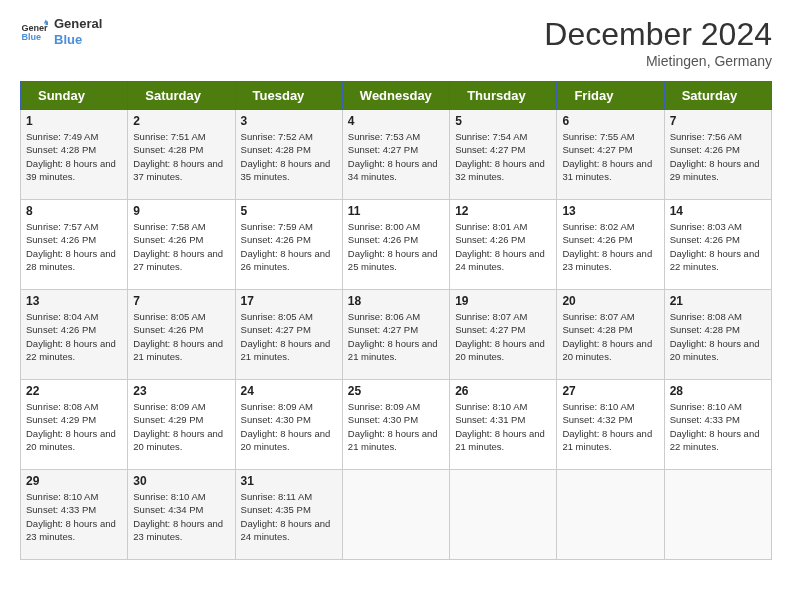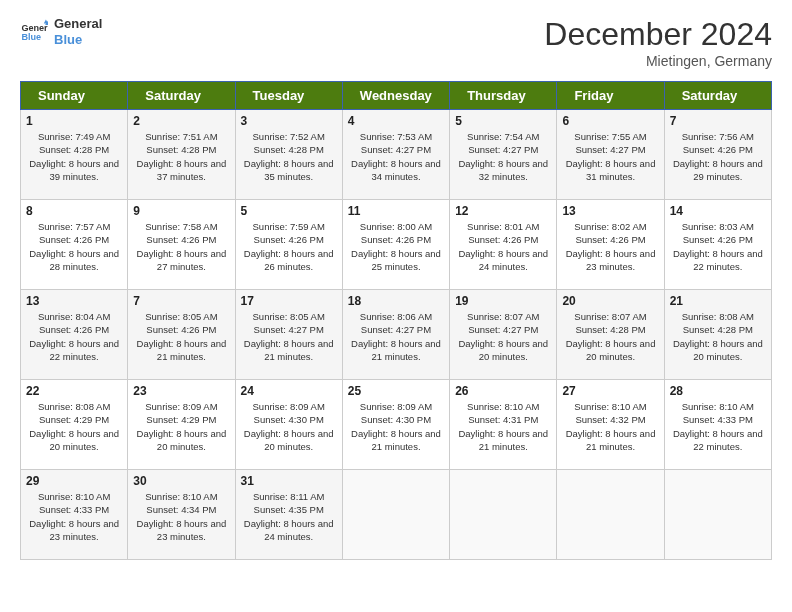--- a/index.html
+++ b/index.html
@@ -73,21 +73,20 @@
       font-size: 12px;
       font-weight: bold;
       color: #222;
       display: block;
       margin-bottom: 2px;
     }
     .day-info {
       font-size: 9.5px;
       color: #333;
       line-height: 1.4;
-      text-align: center;
     }
     .empty-cell {
       background: #f9f9f9 !important;
     }
   </style>
 </head>
 <body>
 
 <div class="container">
   <div class="header">

